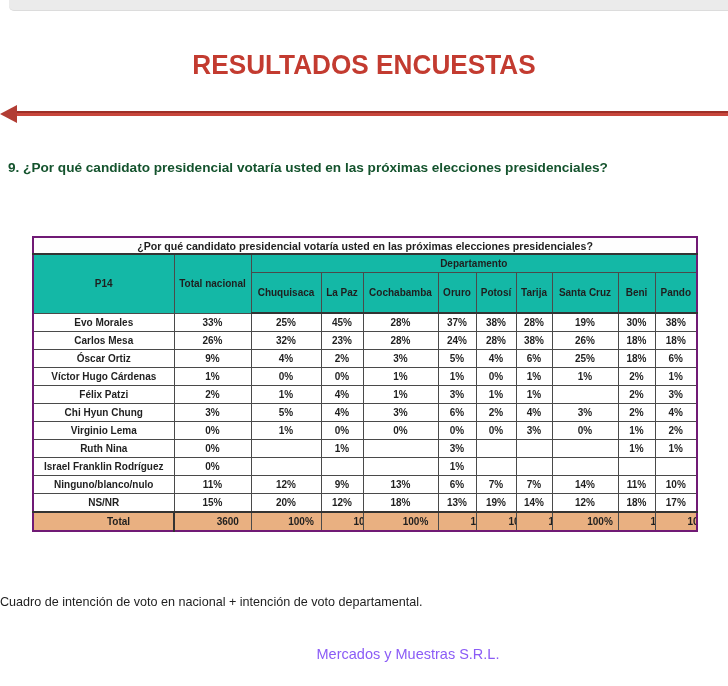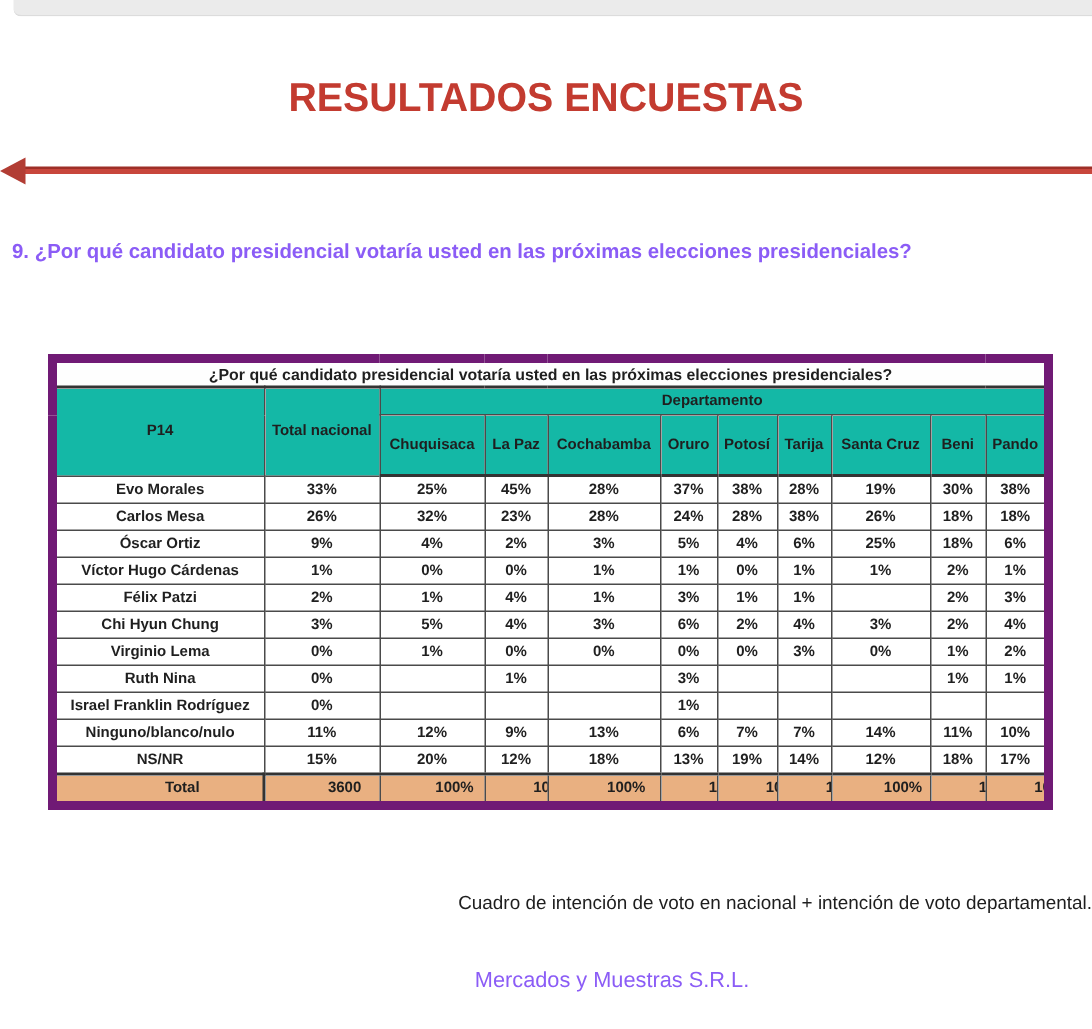--- a/index.html
+++ b/index.html
@@ -21,49 +21,49 @@
     position:absolute;top:6px;left:6px;right:0;height:5px;
     background:linear-gradient(to bottom,#9e2f27 0 40%,#c8463c 40% 100%);
   }
   .arrow-head{
     position:absolute;left:0;top:0;width:0;height:0;
     border-top:9px solid transparent;border-bottom:9px solid transparent;
     border-right:17px solid #b23d34;
   }
   .question{
     position:absolute;top:160px;left:8px;width:714px;
-    font-size:13.6px;font-weight:bold;color:#8b5cf6;
+    font-size:13.6px;font-weight:bold;color:#14532d;
   }
   .tablewrap{position:absolute;top:236px;left:32px;width:664px;}
   table.results{
     width:664px;border-collapse:collapse;table-layout:fixed;
     font-size:10px;font-weight:bold;color:#1f1f1f;
   }
   table.results td,table.results th{
     border:1px solid #4a4a4a;padding:0 2px;overflow:hidden;white-space:nowrap;
   }
-  table.results{border:6px solid #701a75;}
+  table.results{border:2px solid #701a75;}
   tr.title-row td{
     background:#fefefe;text-align:center;font-size:10.6px;
     height:15px;border-bottom:2px solid #333;
   }
   .hdr{background:#14b8a6;}
   td.p14{vertical-align:middle;text-align:left;padding-left:3px;border-right:2px solid #333;}
   td.totnac{vertical-align:middle;text-align:center;border-right:2px solid #333;}
   tr.dept-row td{height:17px;text-align:center;}
   tr.deptnames-row td{height:39px;text-align:center;border-bottom:2px solid #333;margin-top:48px;}
   tbody td{height:17px;}
   td.cand{text-align:center;padding-left:3px;border-right:2px solid #333;}
   td.val{text-align:center;}
   tr.total-row td{
     background:#e9b081;border-top:2px solid #333;height:17px;padding-left:32px;
   }
   tr.total-row td.cand{border-right:2px solid #333;}
   .footnote{
-    position:absolute;top:595px;left:0;width:100%;text-align:right;
+    position:absolute;top:595px;left:0;width:100%;text-align:left;
     font-size:12.6px;color:#1e1e1e;
   }
   .company{
     position:absolute;top:646px;left:0;width:100%;text-align:center;
     font-size:14.5px;color:#8b5cf6;margin-left:44px;
   }
 </style>
 </head>
 <body>
 

